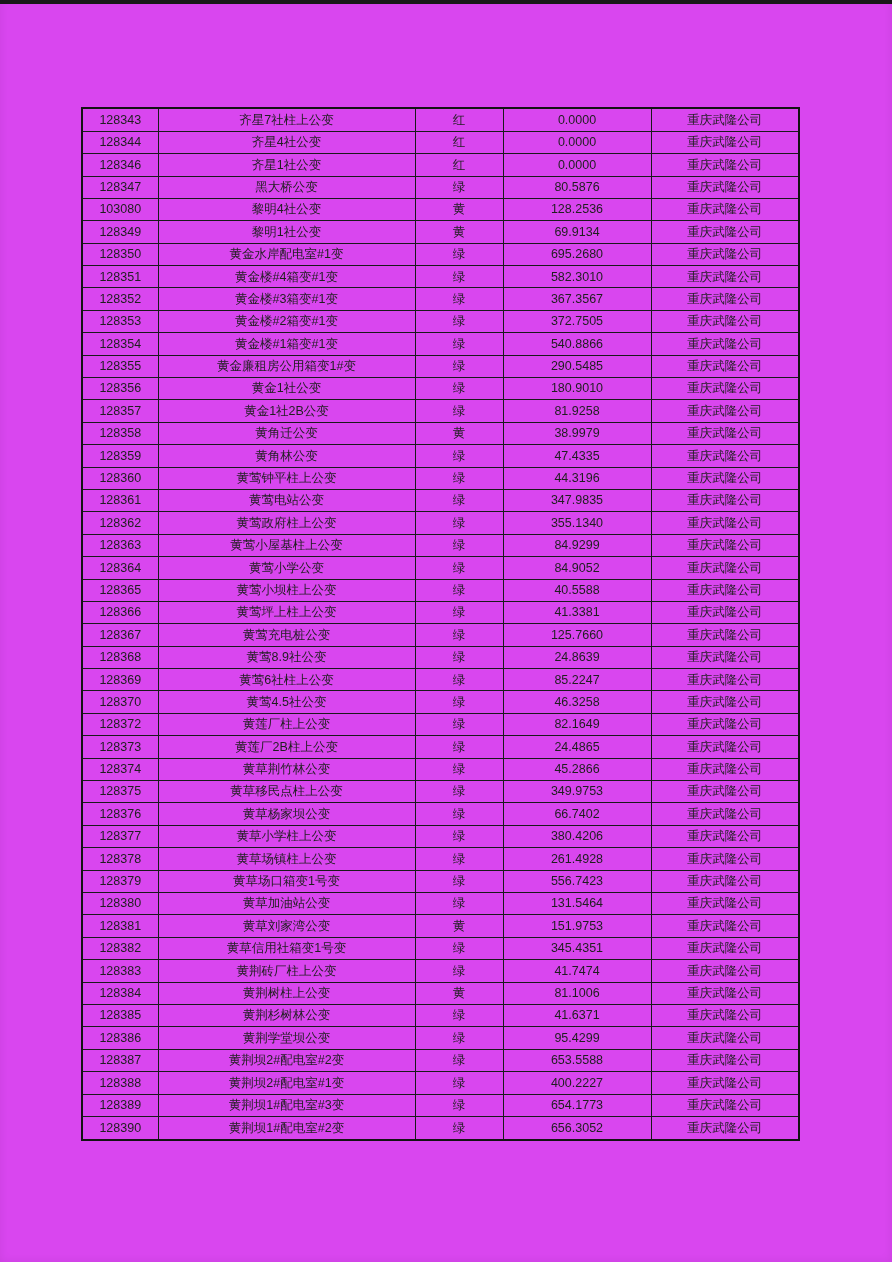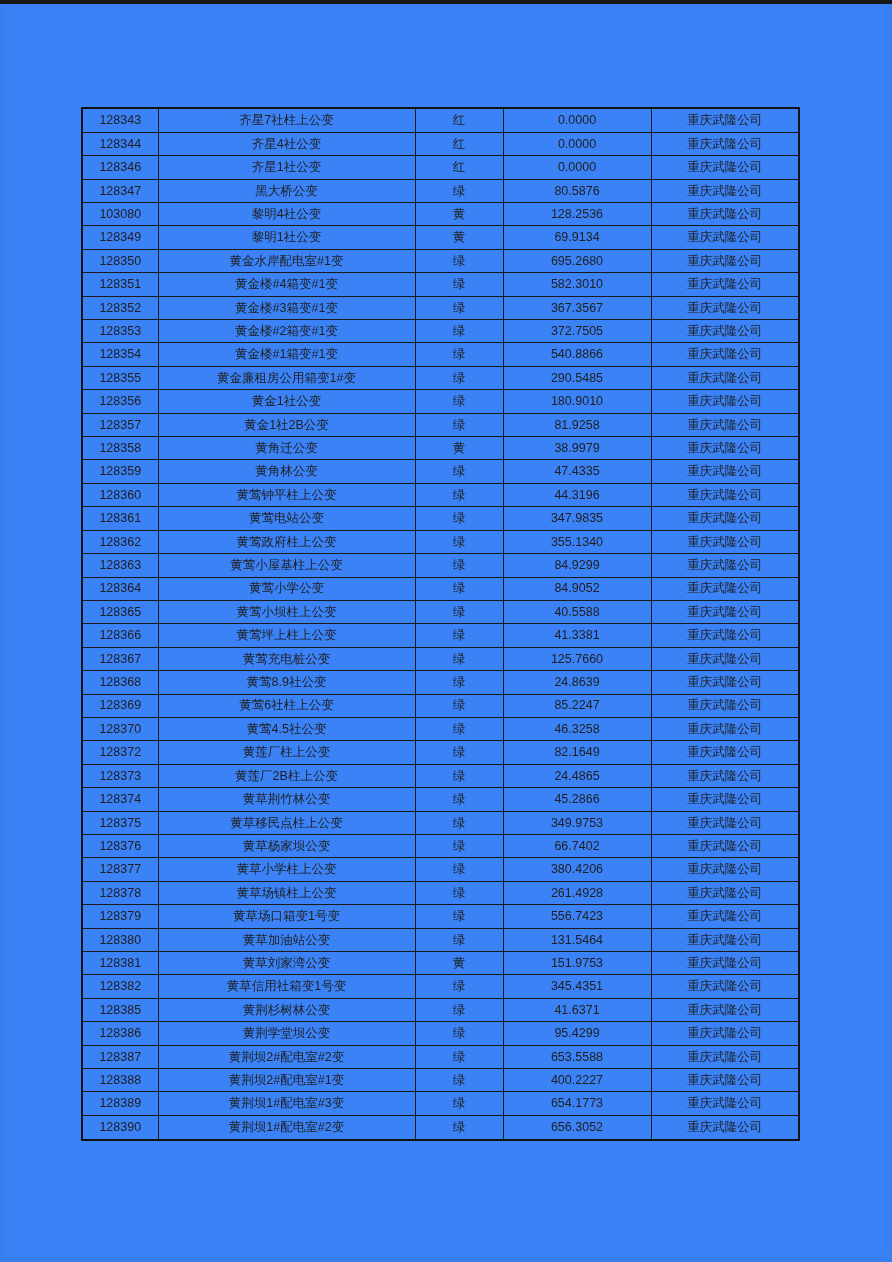--- a/index.html
+++ b/index.html
@@ -4,21 +4,21 @@
 <style>
   html, body {
     margin: 0;
     padding: 0;
     background: #ffffff;
   }
   .page {
     position: relative;
     width: 892px;
     height: 1262px;
-    background: #3b82f6;
+    background: #d946ef;
     box-shadow: inset 0 0 10px rgba(0,0,0,0.07);
     overflow: hidden;
     font-family: "Liberation Sans", "DejaVu Sans", sans-serif;
   }
   .top-edge {
     position: absolute;
     top: 0;
     left: 0;
     width: 892px;
     height: 4px;
@@ -326,20 +326,34 @@
             <td>重庆武隆公司</td>
           </tr>
           <tr>
             <td>128382</td>
             <td>黄草信用社箱变1号变</td>
             <td>绿</td>
             <td>345.4351</td>
             <td>重庆武隆公司</td>
           </tr>
           <tr>
+            <td>128383</td>
+            <td>黄荆砖厂柱上公变</td>
+            <td>绿</td>
+            <td>41.7474</td>
+            <td>重庆武隆公司</td>
+          </tr>
+          <tr>
+            <td>128384</td>
+            <td>黄荆树柱上公变</td>
+            <td>黄</td>
+            <td>81.1006</td>
+            <td>重庆武隆公司</td>
+          </tr>
+          <tr>
             <td>128385</td>
             <td>黄荆杉树林公变</td>
             <td>绿</td>
             <td>41.6371</td>
             <td>重庆武隆公司</td>
           </tr>
           <tr>
             <td>128386</td>
             <td>黄荆学堂坝公变</td>
             <td>绿</td>

